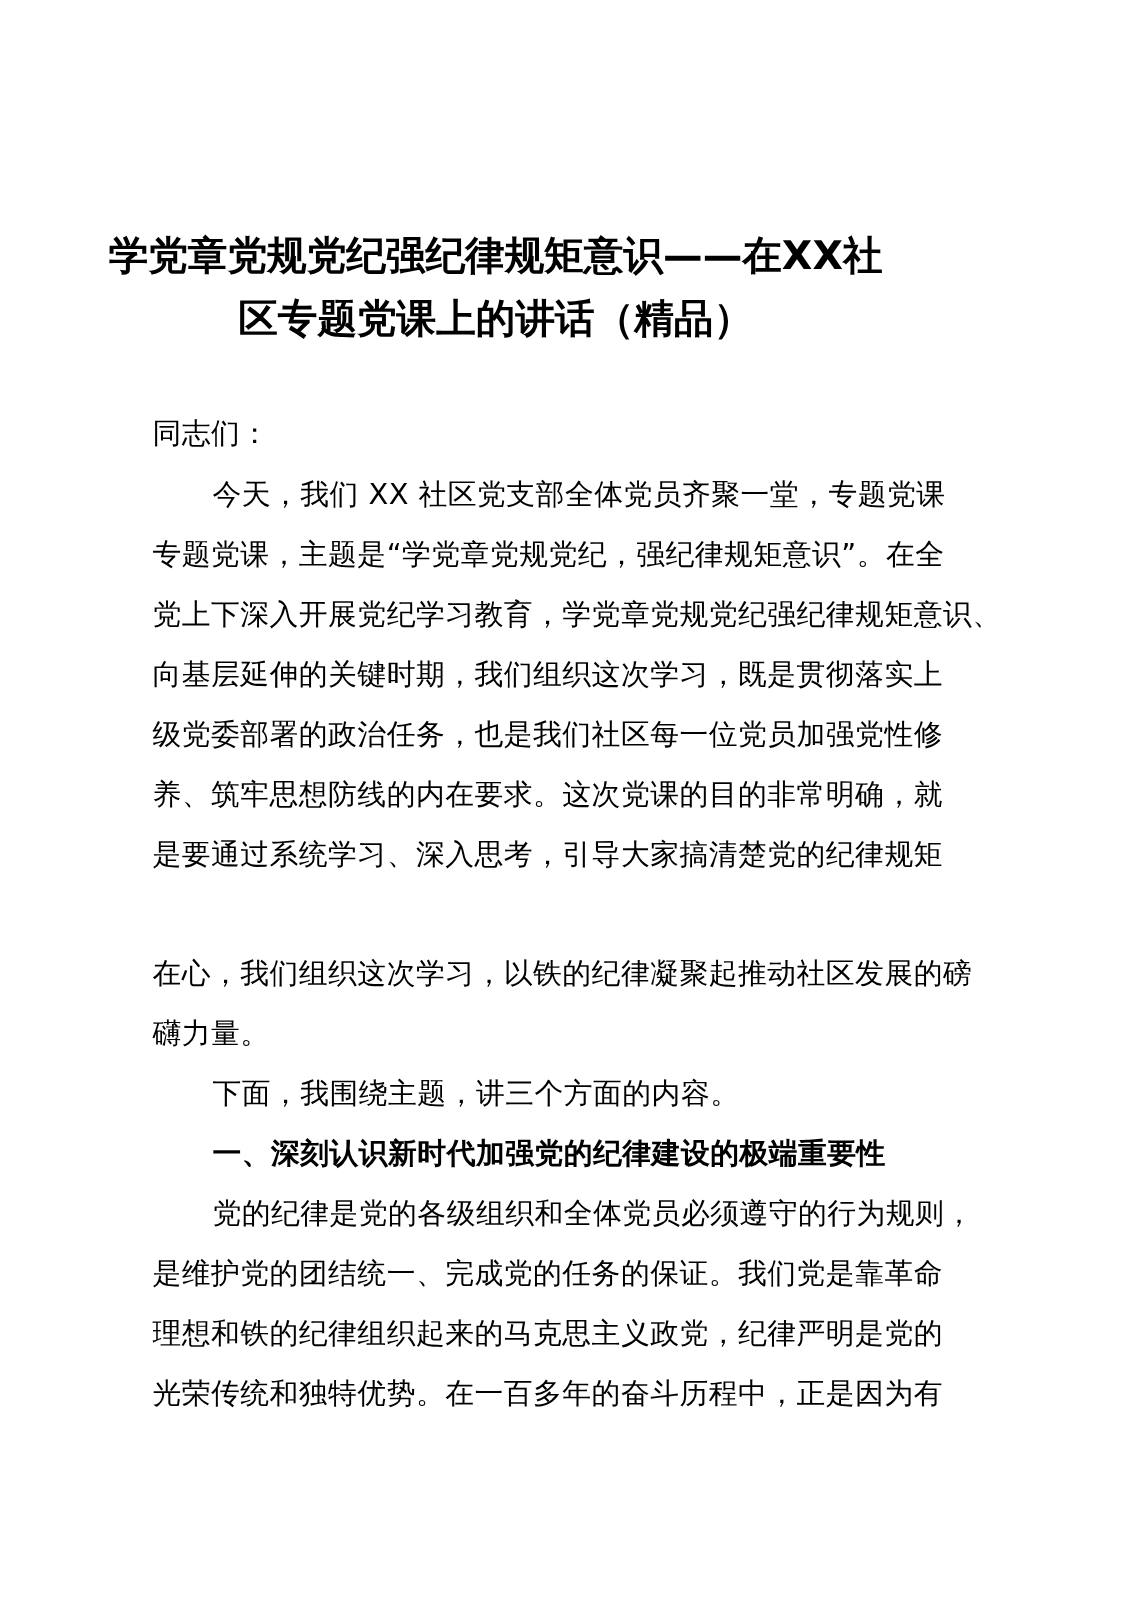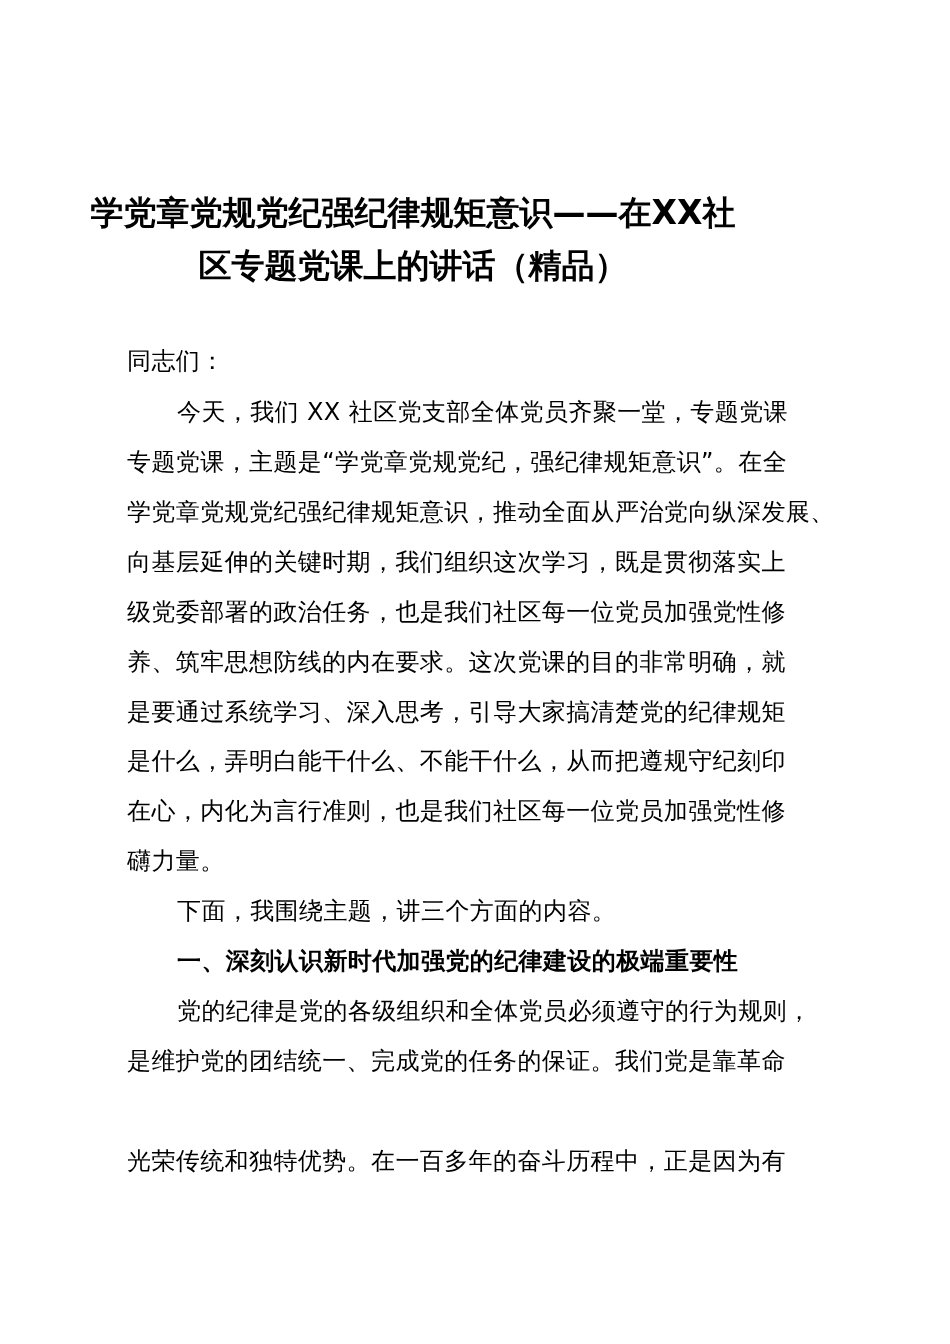--- a/index.html
+++ b/index.html
@@ -56,30 +56,30 @@
 
 <div class="page">
 
   <div class="title title-line-1">学党章党规党纪强纪律规矩意识——在XX社</div>
   <div class="title title-line-2">区专题党课上的讲话（精品）</div>
 
   <div class="line" style="top:346px;">同志们：</div>
 
   <div class="line indent" style="top:397px;">今天，我们 XX 社区党支部全体党员齐聚一堂，专题党课</div>
   <div class="line" style="top:447px;">专题党课，主题是“学党章党规党纪，强纪律规矩意识”。在全</div>
-  <div class="line" style="top:497px;">学党章党规党纪强纪律规矩意识，推动全面从严治党向纵深发展、</div>
+  <div class="line" style="top:497px;">党上下深入开展党纪学习教育，学党章党规党纪强纪律规矩意识、</div>
   <div class="line" style="top:547px;">向基层延伸的关键时期，我们组织这次学习，既是贯彻落实上</div>
   <div class="line" style="top:647px;">养、筑牢思想防线的内在要求。这次党课的目的非常明确，就</div>
   <div class="line" style="top:597px;">级党委部署的政治任务，也是我们社区每一位党员加强党性修</div>
   <div class="line" style="top:697px;">是要通过系统学习、深入思考，引导大家搞清楚党的纪律规矩</div>
-  <div class="line" style="top:746px;">是什么，弄明白能干什么、不能干什么，从而把遵规守纪刻印</div>
-  <div class="line" style="top:796px;">在心，内化为言行准则，也是我们社区每一位党员加强党性修</div>
+  <div class="line" style="top:796px;">在心，我们组织这次学习，以铁的纪律凝聚起推动社区发展的磅</div>
   <div class="line" style="top:846px;">礴力量。</div>
 
   <div class="line indent heading" style="top:946px;">一、深刻认识新时代加强党的纪律建设的极端重要性</div>
 
   <div class="line indent" style="top:896px;">下面，我围绕主题，讲三个方面的内容。</div>
 
   <div class="line indent" style="top:996px;">党的纪律是党的各级组织和全体党员必须遵守的行为规则，</div>
   <div class="line" style="top:1046px;">是维护党的团结统一、完成党的任务的保证。我们党是靠革命</div>
+  <div class="line" style="top:1096px;">理想和铁的纪律组织起来的马克思主义政党，纪律严明是党的</div>
   <div class="line" style="top:1146px;">光荣传统和独特优势。在一百多年的奋斗历程中，正是因为有</div>
 
 </div>
 
 </body></html>

